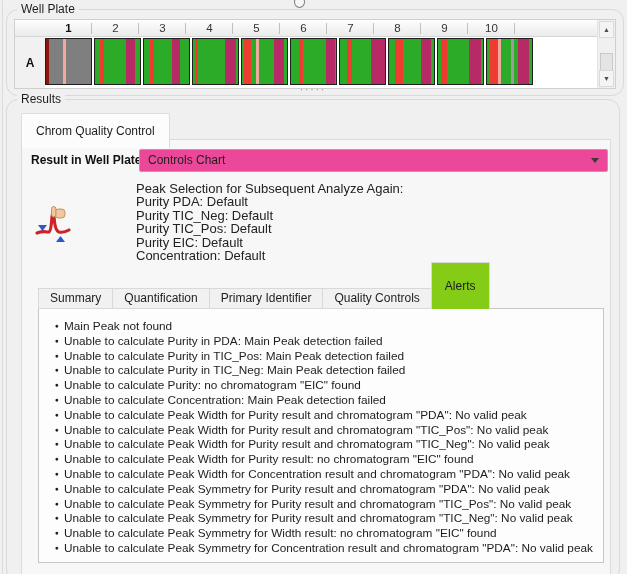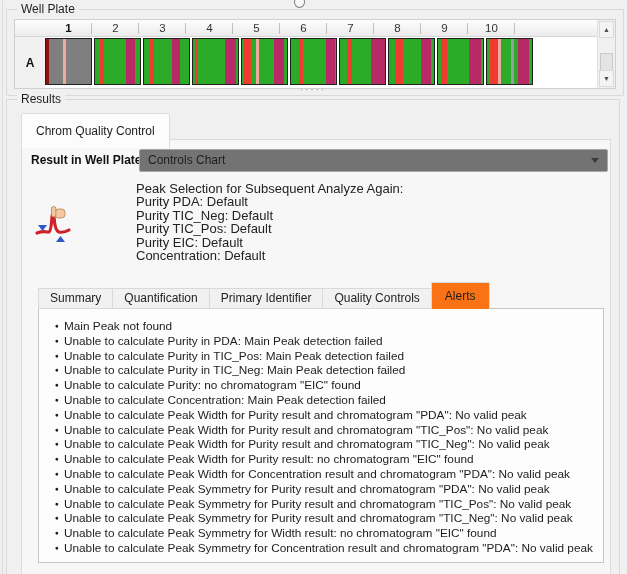--- a/index.html
+++ b/index.html
@@ -3,21 +3,21 @@
 <meta charset="utf-8">
 <style>
   html,body{margin:0;padding:0;}
   body{
     width:627px;height:574px;overflow:hidden;position:relative;
     background:#f0f0f0;
     font-family:"Liberation Sans","DejaVu Sans",sans-serif;
     font-size:12px;color:#1e1e1e;
     -webkit-font-smoothing:antialiased;
   }
-  .groupbox{position:absolute;border:1px solid #d9d9d9;border-radius:1px;background:#f0f0f0;}
+  .groupbox{position:absolute;border:1px solid #d9d9d9;border-radius:12px;background:#f0f0f0;}
   .legend{position:absolute;top:-8px;left:10px;background:#f0f0f0;padding:0 4px;font-size:12px;color:#1e1e1e;line-height:14px;}
 
   
   .outer-border{position:absolute;left:2px;top:0;width:0;height:574px;border-left:1px solid #dcdcdc;}
   .top-circle{position:absolute;left:294px;top:-4px;width:9px;height:10px;border:1.5px solid #7d7d7d;border-radius:50%;background:#f7f7f7;}
 
   
   #wellplate-group{left:6px;top:9px;width:616px;height:85px;}
   .plate{position:absolute;left:7px;top:9px;width:600px;height:68px;background:#fff;border:1px solid #cfcfcf;}
   .plate-header{position:absolute;left:0;top:0;right:17px;height:16px;display:flex;
@@ -41,33 +41,33 @@
   .splitter{position:absolute;left:296px;top:87px;width:34px;height:6px;text-align:center;
     color:#9a9a9a;font-size:10px;line-height:5px;letter-spacing:2px;}
 
   
   #results-group{left:6px;top:99px;width:612px;height:480px;}
   .cqc-tab{position:absolute;left:14px;top:13px;height:26px;line-height:26px;padding:4px 14px;
     background:#fcfcfc;border:1px solid #dcdcdc;border-bottom:none;border-radius:2px 2px 0 0;z-index:2;font-size:12px;color:#1e1e1e;}
   .tab-panel{position:absolute;left:14px;top:39px;width:588px;height:446px;background:#f7f7f7;border:1px solid #dcdcdc;}
 
   .result-label{position:absolute;left:9px;top:13px;font-weight:bold;font-size:12px;color:#111;}
-  .combo{position:absolute;left:117px;top:9px;width:469px;height:23px;background:#737373;
+  .combo{position:absolute;left:117px;top:9px;width:469px;height:23px;background:#ec4899;
     border:1px solid #a6a6a6;border-radius:2px;box-sizing:border-box;}
   .combo-text{position:absolute;left:8px;top:0;line-height:21px;font-size:12px;color:#1e1e1e;}
   .combo-arrow{position:absolute;right:8px;top:8px;width:0;height:0;
     border-left:4px solid transparent;border-right:4px solid transparent;border-top:5px solid #3a3a3a;}
 
   .peak-icon{position:absolute;left:12px;top:62px;width:38px;height:42px;}
   .peak-text{position:absolute;left:114px;top:42px;font-size:13px;line-height:13.4px;color:#222;}
 
   .itab-strip{position:absolute;left:16px;top:146px;height:23px;display:flex;align-items:flex-end;z-index:2;}
   .itab{height:19px;line-height:19px;padding:0 11px;background:#f1f1f1;border:1px solid #d9d9d9;
     margin-right:-1px;font-size:12px;color:#1e1e1e;text-align:right;}
-  .itab.active{height:22px;line-height:22px;background:#f97316;border-bottom:none;position:relative;z-index:3;padding:2px 13px;}
+  .itab.active{height:22px;line-height:22px;background:#84cc16;border-bottom:none;position:relative;z-index:3;padding:12px 13px;}
 
   .alerts-box{position:absolute;left:16px;top:168px;width:566px;height:255px;background:#fdfdfd;
     border:1px solid #c6c6c6;box-sizing:border-box;overflow:hidden;}
   .alerts-box ul{margin:10px 0 10px 8px;padding:0 0 0 8px;list-style:none;}
   .alerts-box li{font-size:11.8px;line-height:14.8px;color:#1d1d1d;white-space:nowrap;}
   .alerts-box li::before{content:'●';font-size:6.5px;vertical-align:2px;margin-right:5px;color:#1d1d1d;}
 </style>
 </head>
 <body>
 

